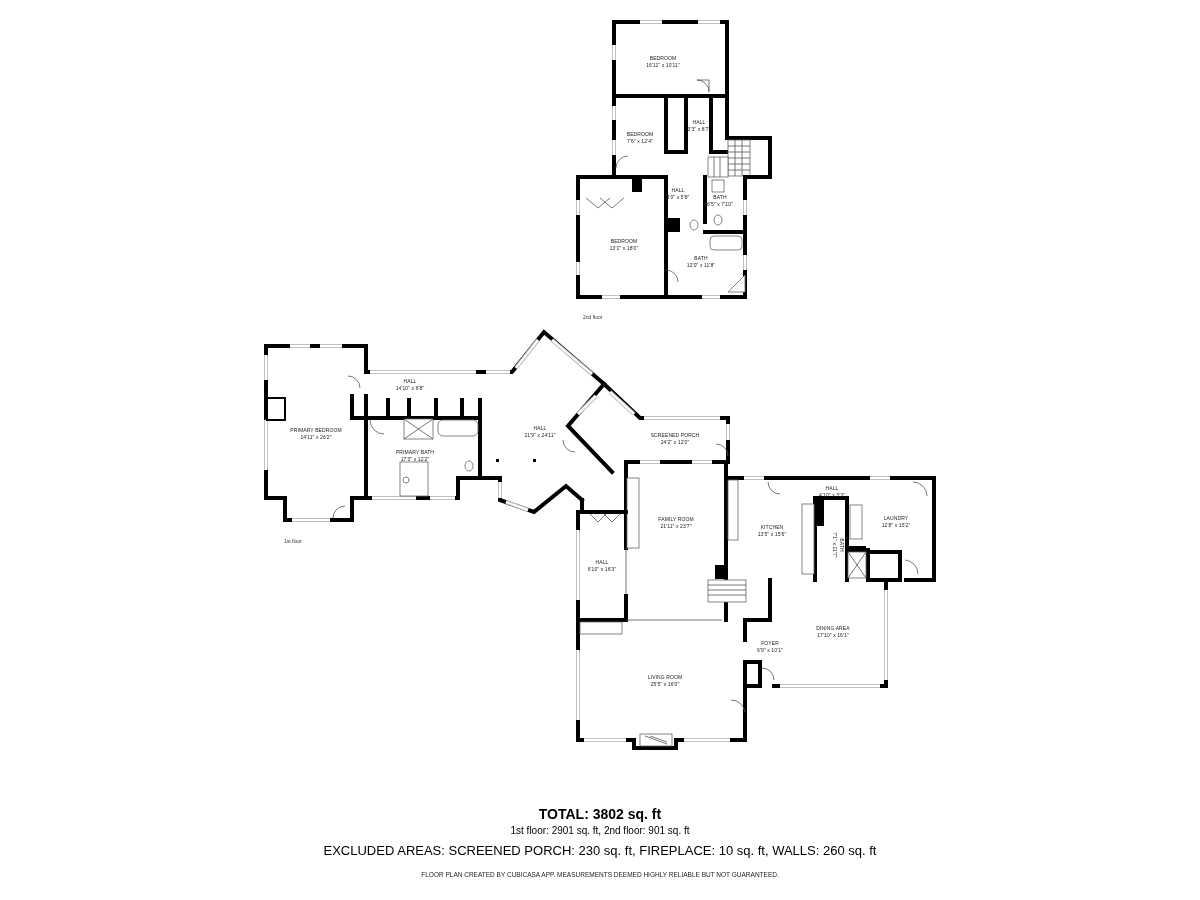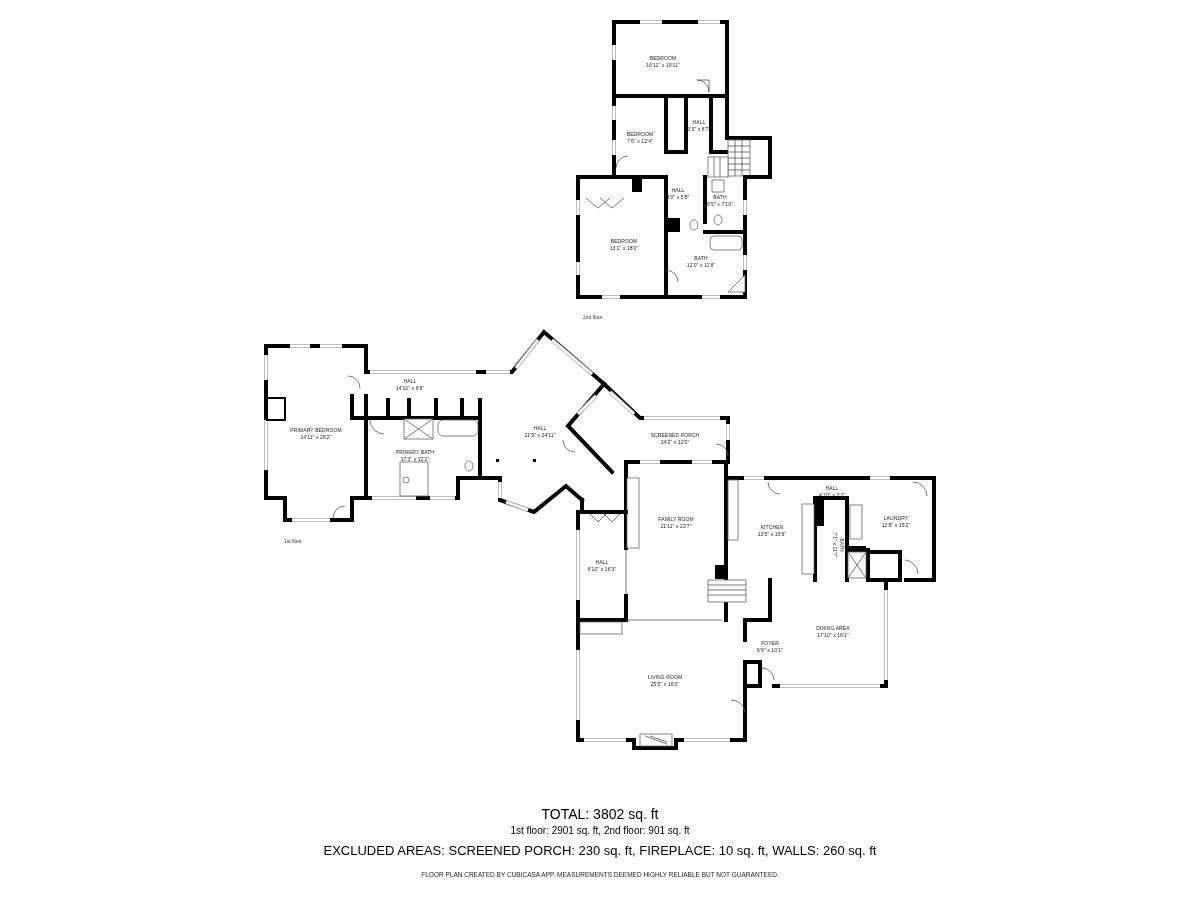--- a/index.html
+++ b/index.html
@@ -8,21 +8,21 @@
   .w{stroke:#000;stroke-width:4;fill:none;stroke-linecap:square;}
   .wt{stroke:#000;stroke-width:2;fill:none;}
   .win{stroke:#bfbfbf;stroke-width:4;fill:none;}
   .win2{stroke:#fff;stroke-width:2;fill:none;}
   .thin{stroke:#555;stroke-width:0.8;fill:none;}
   .fix{stroke:#666;stroke-width:0.8;fill:#fff;}
   .blk{fill:#000;}
   .label{position:absolute;transform:translate(-50%,-50%);text-align:center;font-size:5px;line-height:7px;color:#222;white-space:nowrap;letter-spacing:0.1px;}
   .floor-label{position:absolute;font-size:5px;color:#333;}
   .summary{position:absolute;left:0;width:1200px;text-align:center;}
-  .total{top:806px;font-size:14px;font-weight:normal;color:#000;}
+  .total{top:806px;font-size:14px;font-weight:bold;color:#000;}
   .floors{top:825px;font-size:10px;color:#000;}
   .excl{top:843px;font-size:13px;color:#000;}
   .credit{top:871px;font-size:6.5px;color:#222;}
 </style>
 </head>
 <body>
 
 <svg class="plan" viewBox="0 0 1200 900" xmlns="http://www.w3.org/2000/svg">
 
   <g>

